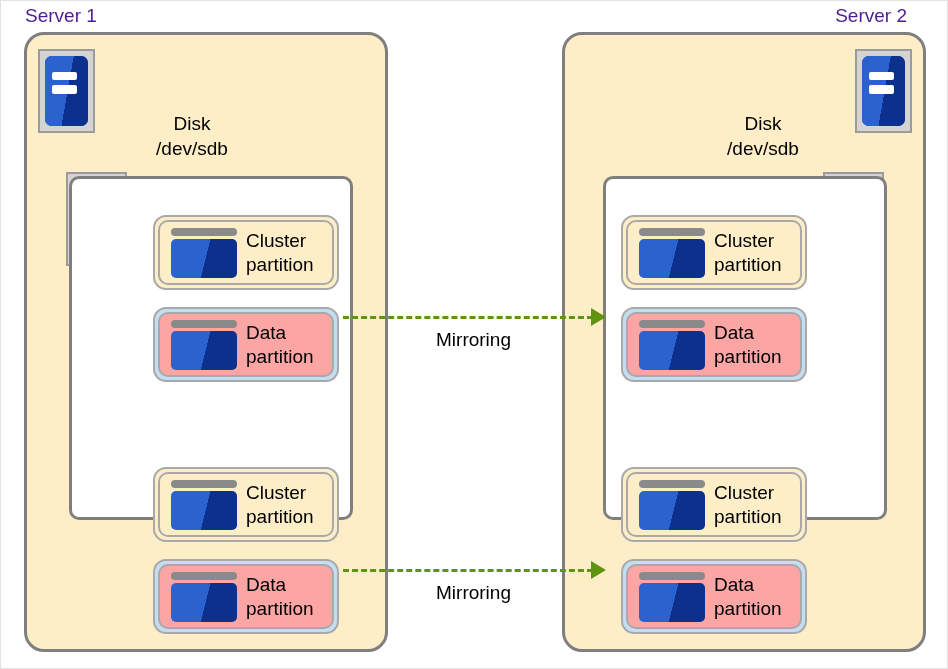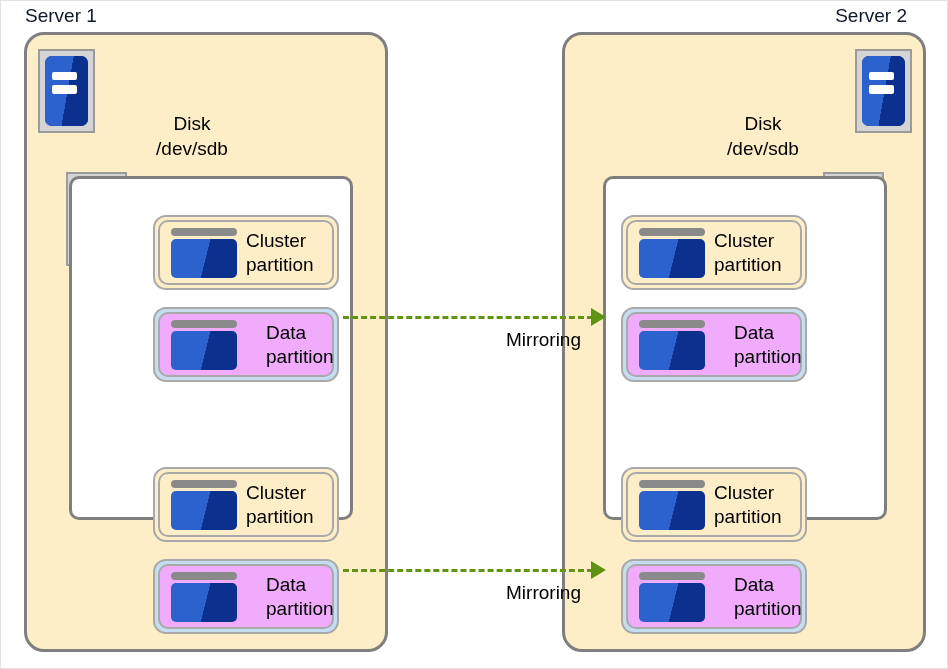--- a/index.html
+++ b/index.html
@@ -14,21 +14,21 @@
     width:948px;height:669px;
     box-sizing:border-box;
     border:1px solid #e2e2e2;
     background:#ffffff;
   }
 
   
   .server-label{
     position:absolute;
     font-size:19px;
-    color:#0f172a;
+    color:#4c1d95;
     white-space:nowrap;
     line-height:1;
   }
   #server1-label{left:24px;top:5px;}
   #server2-label{right:40px;top:5px;}
 
   .disk-label{
     position:absolute;
     font-size:19px;
     color:#000;
@@ -125,21 +125,21 @@
     position:relative;
     width:100%;height:100%;
     box-sizing:border-box;
     border:2px solid #a9a9a9;
     border-radius:10px;
     display:flex;align-items:center;
   }
   .partition.cluster{background:#fdeec8;}
   .partition.cluster .inner{background:#fdeec8;}
   .partition.data{background:#c5ddf0;}
-  .partition.data .inner{background:#f0abfc;gap:20px;}
+  .partition.data .inner{background:#fca5a5;}
 
   .part-glyph{
     position:relative;
     flex:0 0 auto;
     width:66px;height:50px;
     margin-left:11px;
   }
   .part-glyph .cap{
     position:absolute;left:0;right:0;top:0;height:8px;
     background:#8a8a8a;border-radius:4px;
@@ -167,21 +167,21 @@
     position:absolute;
     width:0;height:0;
     border-top:9px solid transparent;
     border-bottom:9px solid transparent;
     border-left:15px solid #5f9412;
   }
   .mirror-label{
     position:absolute;
     font-size:19px;color:#000;
     white-space:nowrap;
-    text-align:right;
+    text-align:center;
   }
 </style>
 </head>
 <body>
 
 <div id="canvas">
 
   <div class="server-label" id="server1-label">Server 1</div>
 
   <div class="server-box" id="server1-box">

